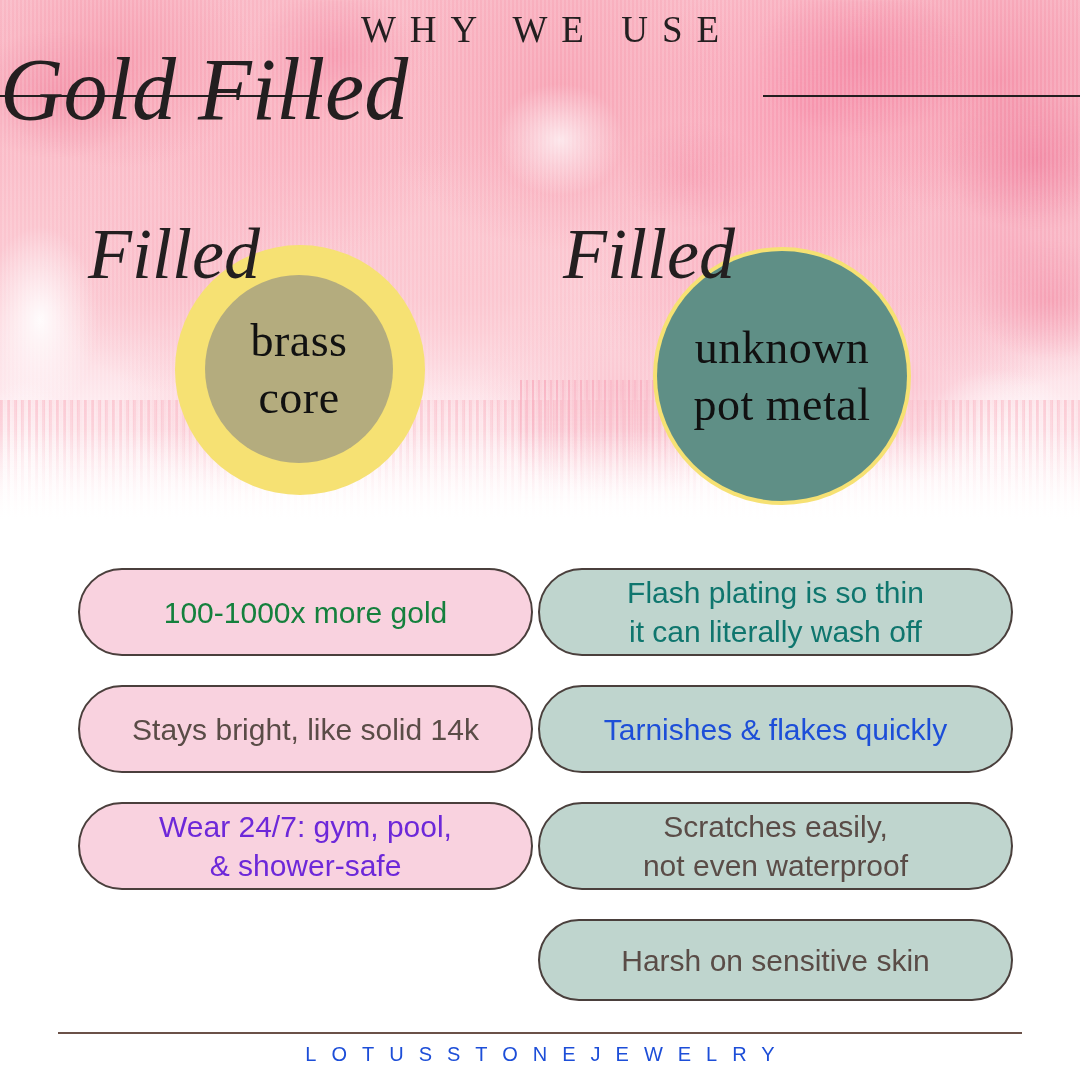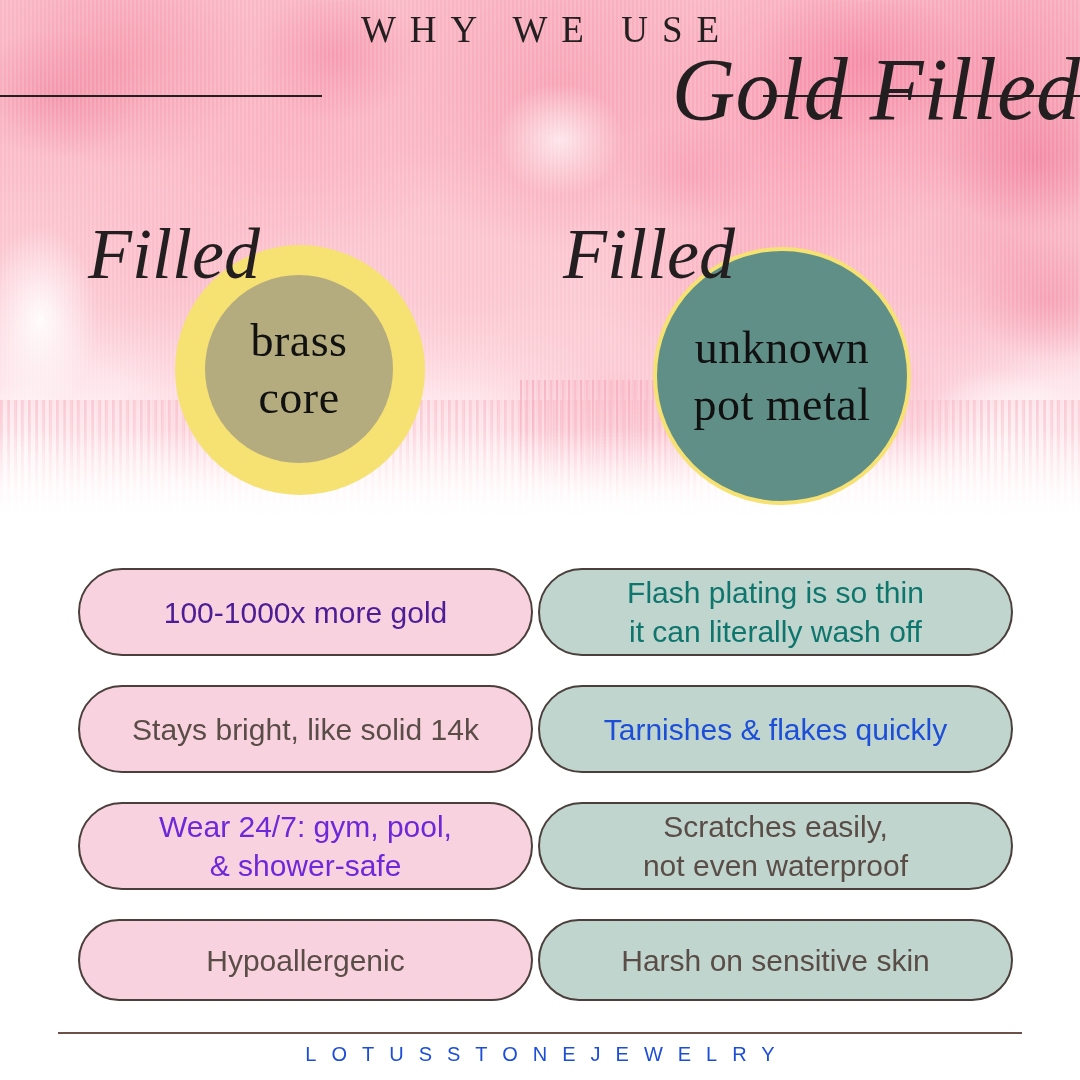--- a/index.html
+++ b/index.html
@@ -110,21 +110,21 @@
     text-align: center;
     font-family: "Liberation Serif", serif;
     font-size: 37px;
     letter-spacing: 14px;
     text-indent: 14px;
     color: #231f20;
     white-space: nowrap;
   }
   #headline {
     position: absolute; left: 0; top: 46px; width: 1080px;
-    text-align: right;
+    text-align: left;
     font-family: "Liberation Serif", serif;
     font-style: italic;
     font-size: 88px;
     line-height: 1.0;
     color: #231f20;
     white-space: nowrap;
   }
   .rule-h {
     position: absolute;
     top: 95px;
@@ -247,29 +247,28 @@
   </div>
   <div class="col-title" id="filled-title">Filled</div>
 
   <div class="ring-outer" id="plated-ring" style="background: rgb(246, 225, 115);"></div>
   <div class="ring-inner" id="plated-core" style="background: rgb(95, 143, 134);">
     <span class="core-label">unknown<br>pot metal</span>
   </div>
   <div class="col-title" id="plated-title">Filled</div>
 
   <div id="pill-grid">
-    <div class="pill left  r0" style="background: rgb(249, 210, 223); border-color: rgb(74, 63, 60); color: #4c1d95;">100-1000x more gold</div>
+    <div class="pill left  r0" style="background: rgb(249, 210, 223); border-color: rgb(74, 63, 60); color: #15803d;">100-1000x more gold</div>
     <div class="pill right r0" style="background: rgb(191, 213, 206); border-color: rgb(74, 63, 60); color: #0f766e;">Flash plating is so thin<br>it can literally wash off</div>
 
     <div class="pill left  r1" style="background: rgb(249, 210, 223); border-color: rgb(74, 63, 60); color: rgb(90, 76, 71);">Stays bright, like solid 14k</div>
     <div class="pill right r1" style="background: rgb(191, 213, 206); border-color: rgb(74, 63, 60); color: #1d4ed8;">Tarnishes &amp; flakes quickly</div>
 
     <div class="pill left  r2" style="background: rgb(249, 210, 223); border-color: rgb(74, 63, 60); color: #6d28d9;">Wear 24/7: gym, pool,<br>&amp; shower-safe</div>
     <div class="pill right r2" style="background: rgb(191, 213, 206); border-color: rgb(74, 63, 60); color: rgb(90, 76, 71);">Scratches easily,<br>not even waterproof</div>
 
-    <div class="pill left  r3" style="background: rgb(249, 210, 223); border-color: rgb(74, 63, 60); color: rgb(90, 76, 71);">Hypoallergenic</div>
     <div class="pill right r3" style="background: rgb(191, 213, 206); border-color: rgb(74, 63, 60); color: rgb(90, 76, 71);">Harsh on sensitive skin</div>
   </div>
 
   <div id="footer-rule"></div>
   <div id="footer-brand">LOTUSSTONEJEWELRY</div>
 
 </div>
 
 </body></html>

